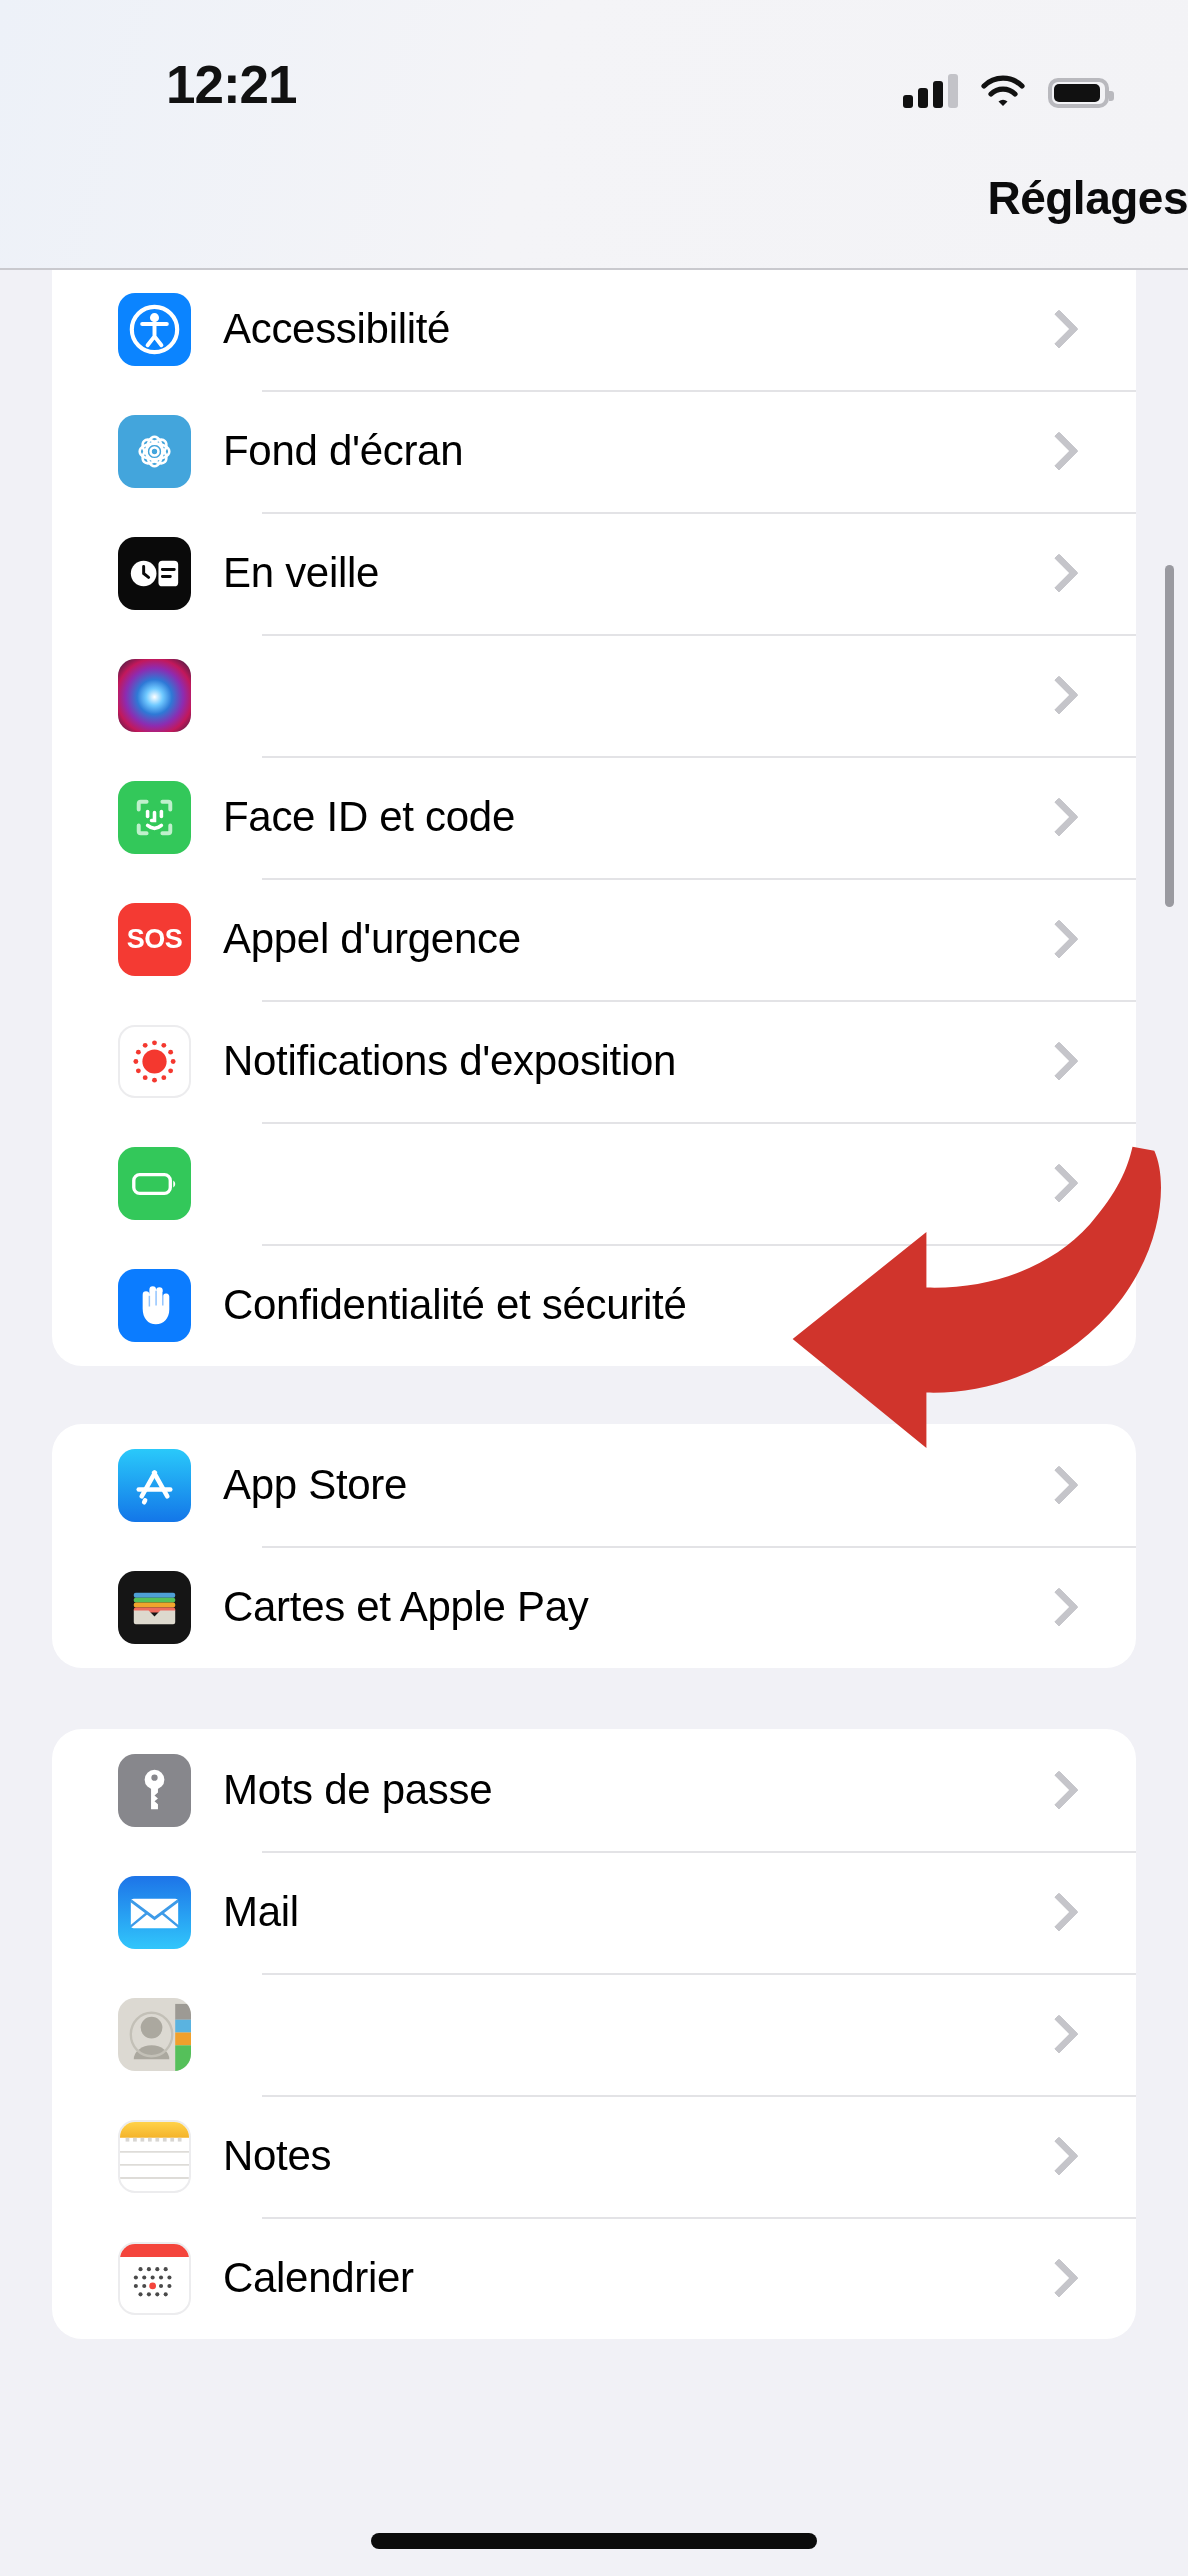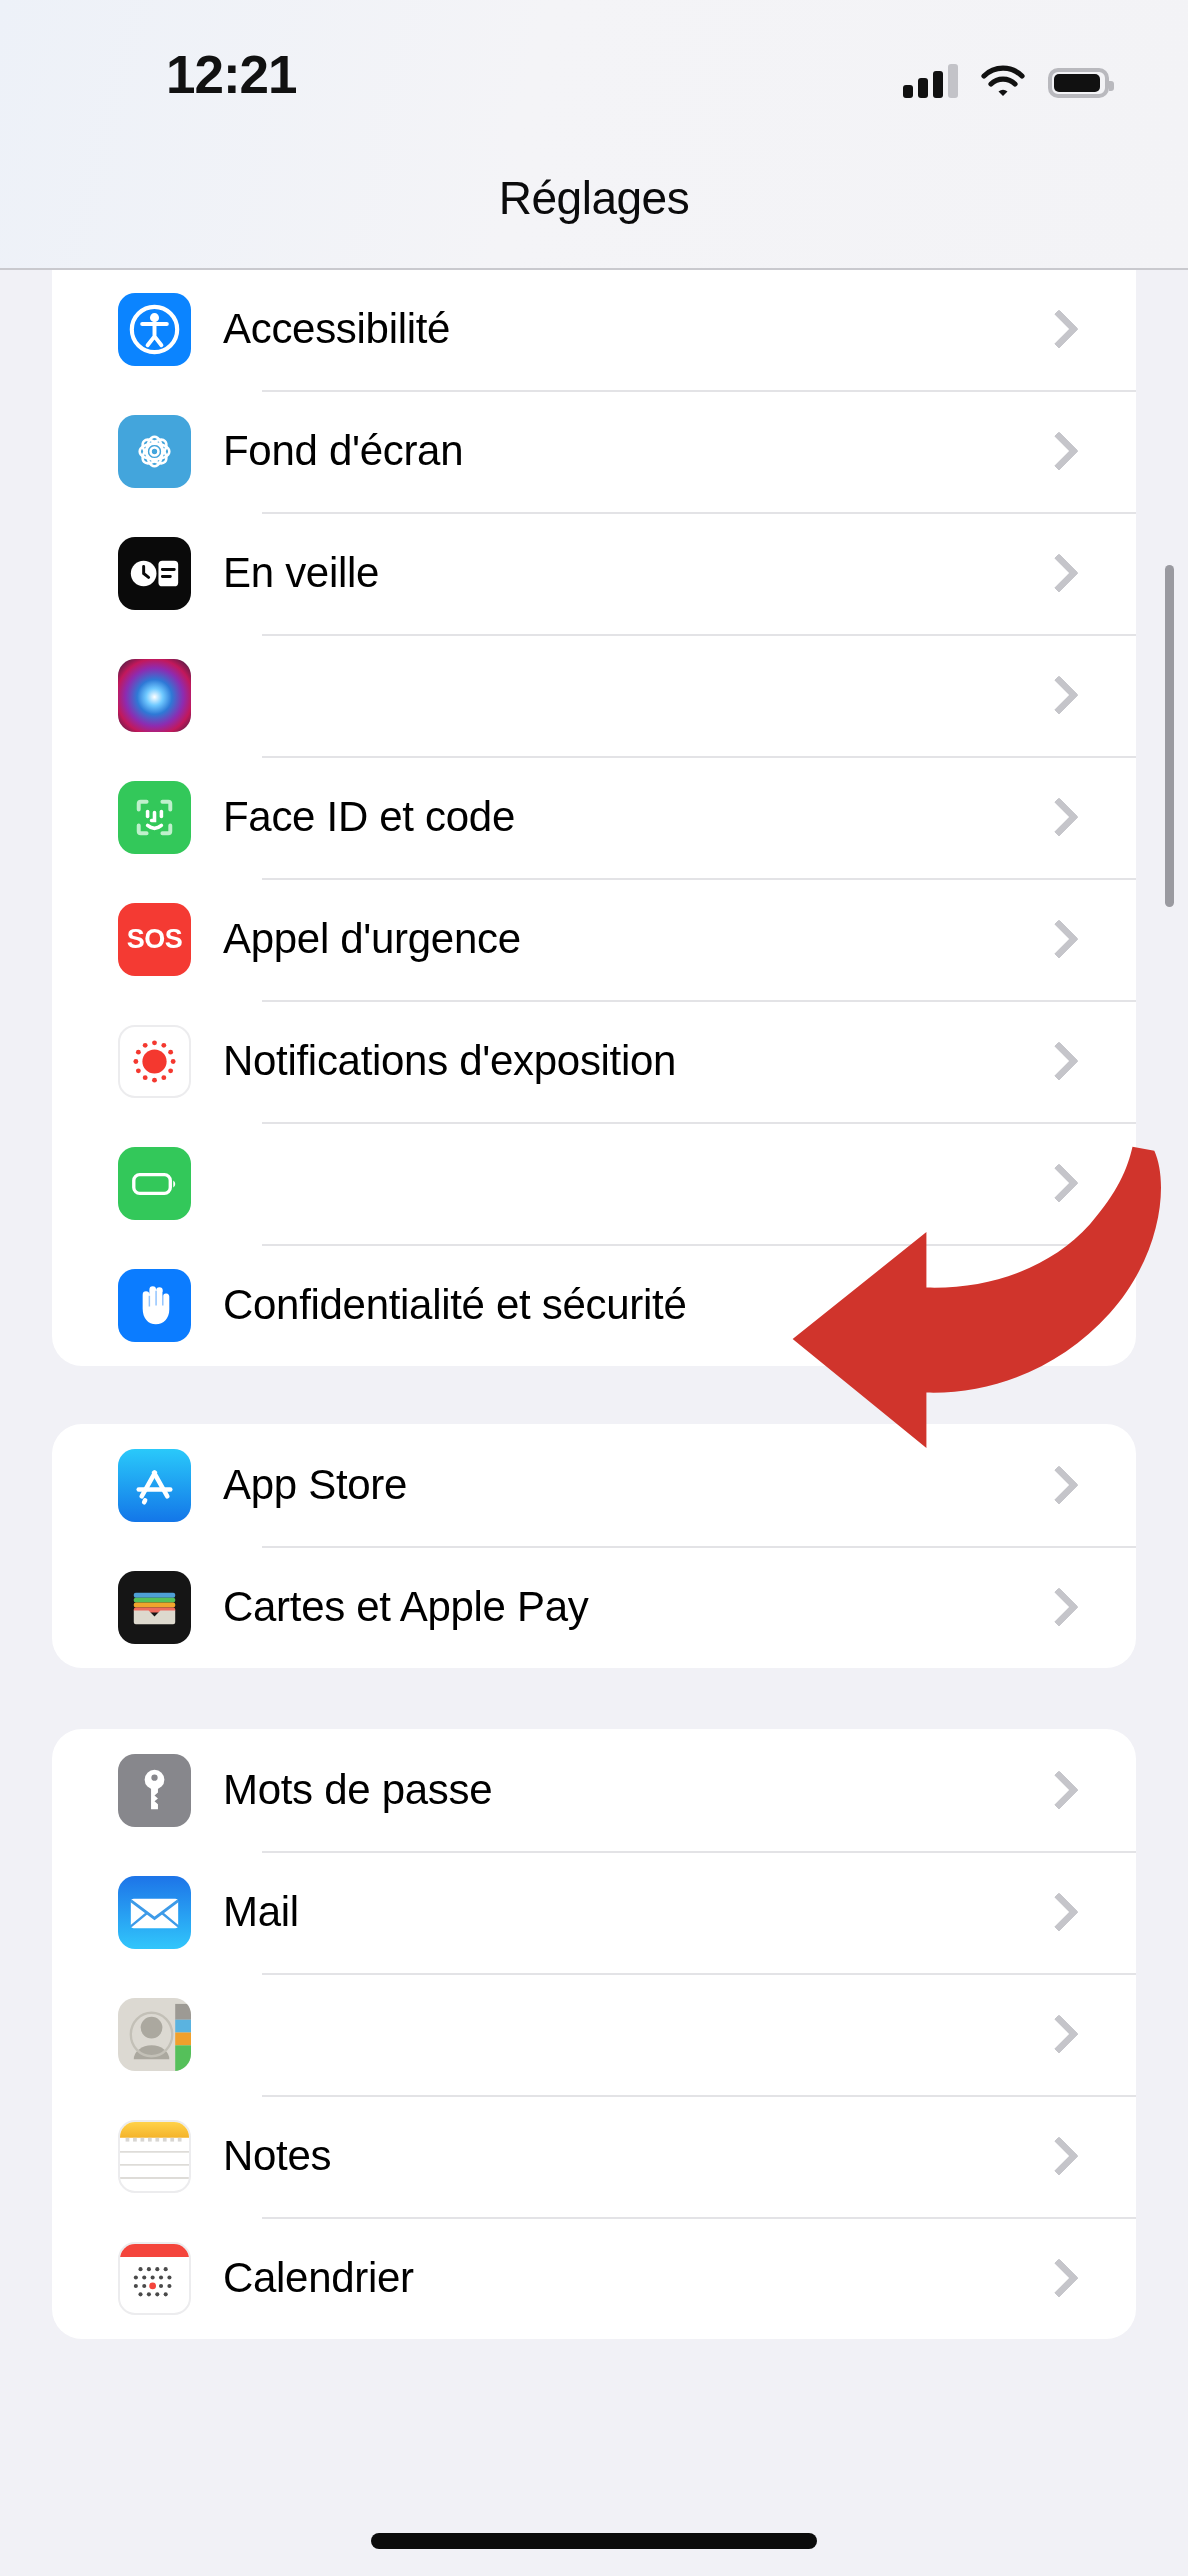--- a/index.html
+++ b/index.html
@@ -15,21 +15,21 @@
   
   #screen {
     position:absolute; inset:0;
     width:1188px; height:2576px;
     overflow:hidden;
     background:#F1F1F6;
   }
 
   
   .statusbar {
-    position:absolute; top:0; left:0; width:1188px; height:149px;
+    position:absolute; top:10px; left:0; width:1188px; height:149px;
     background:linear-gradient(105deg,#EDF1F8 0%,#F4F4F7 45%,#F3F3F6 100%);
     z-index:6;
   }
   .sb-time {
     position:absolute; left:166px; top:48px;
     font-size:53px; font-weight:bold; letter-spacing:-1px;
     color:#111; line-height:1;
   }
   .sb-right { position:absolute; right:79px; top:52px; display:flex; align-items:flex-end; gap:22px; height:46px; }
   .sig { display:flex; align-items:flex-end; gap:5px; height:34px; }
@@ -53,22 +53,22 @@
   .navbar {
     position:absolute; top:0; left:0; width:1188px; height:270px;
     background:linear-gradient(105deg,#EDF1F8 0%,#F4F4F7 45%,#F3F3F6 100%);
     z-index:5; pointer-events:none;
   }
   .navbar::after {
     content:""; position:absolute; left:0; bottom:0; width:1188px; height:2px;
     background:#C9C9CE;
   }
   .nav-title {
-    position:absolute; left:0; top:171px; width:1188px; text-align:center;
-    font-size:46px; font-weight:normal; color:#0B0B0C; letter-spacing:-0.5px;
+    position:absolute; left:0; top:171px; width:1188px; text-align:right;
+    font-size:46px; font-weight:bold; color:#0B0B0C; letter-spacing:-0.5px;
   }
 
   
   .content { position:absolute; top:0; left:0; width:1188px; }
 
   .group {
     background:#FFFFFF;
     border-radius:30px;
     margin:0 52px;
     overflow:hidden;

